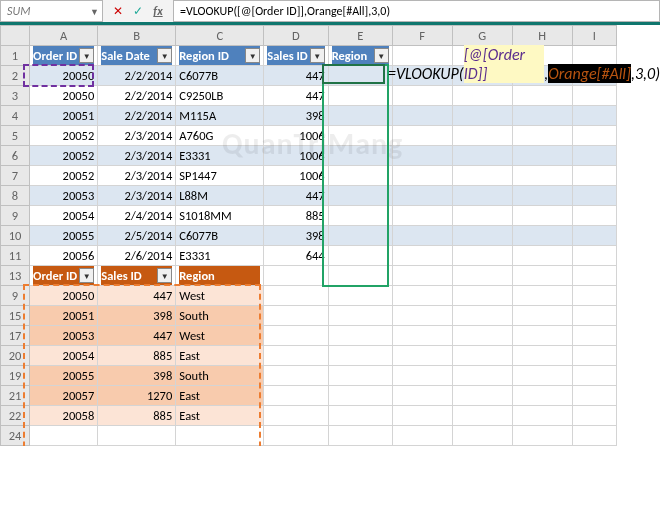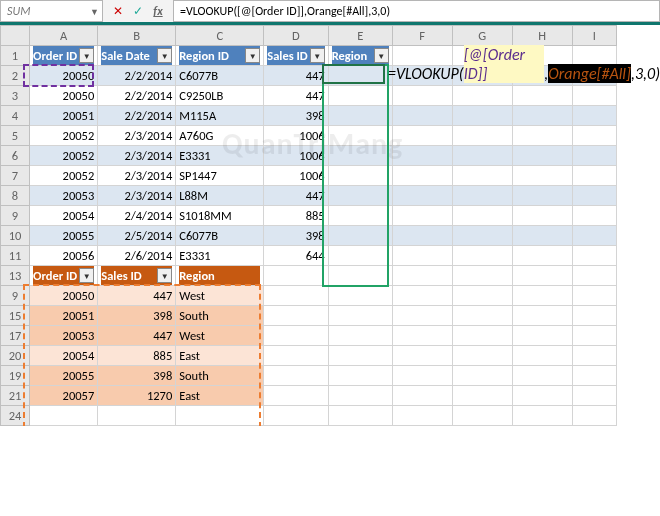--- a/index.html
+++ b/index.html
@@ -413,20 +413,32 @@
           <td class="num tbl2-b">20057</td>
           <td class="num tbl2-b">1270</td>
           <td class="tbl2-b">East</td>
           <td></td>
           <td></td>
           <td></td>
           <td></td>
           <td></td>
           <td></td>
         </tr>
+  <tr>
+          <th class="rh">22</th>
+          <td class="num tbl2-a">20058</td>
+          <td class="num tbl2-a">885</td>
+          <td class="tbl2-a">East</td>
+          <td></td>
+          <td></td>
+          <td></td>
+          <td></td>
+          <td></td>
+          <td></td>
+        </tr>
 
   <tr>
           <th class="rh">24</th>
           <td></td>
           <td></td>
           <td></td>
           <td></td>
           <td></td>
           <td></td>
           <td></td>

